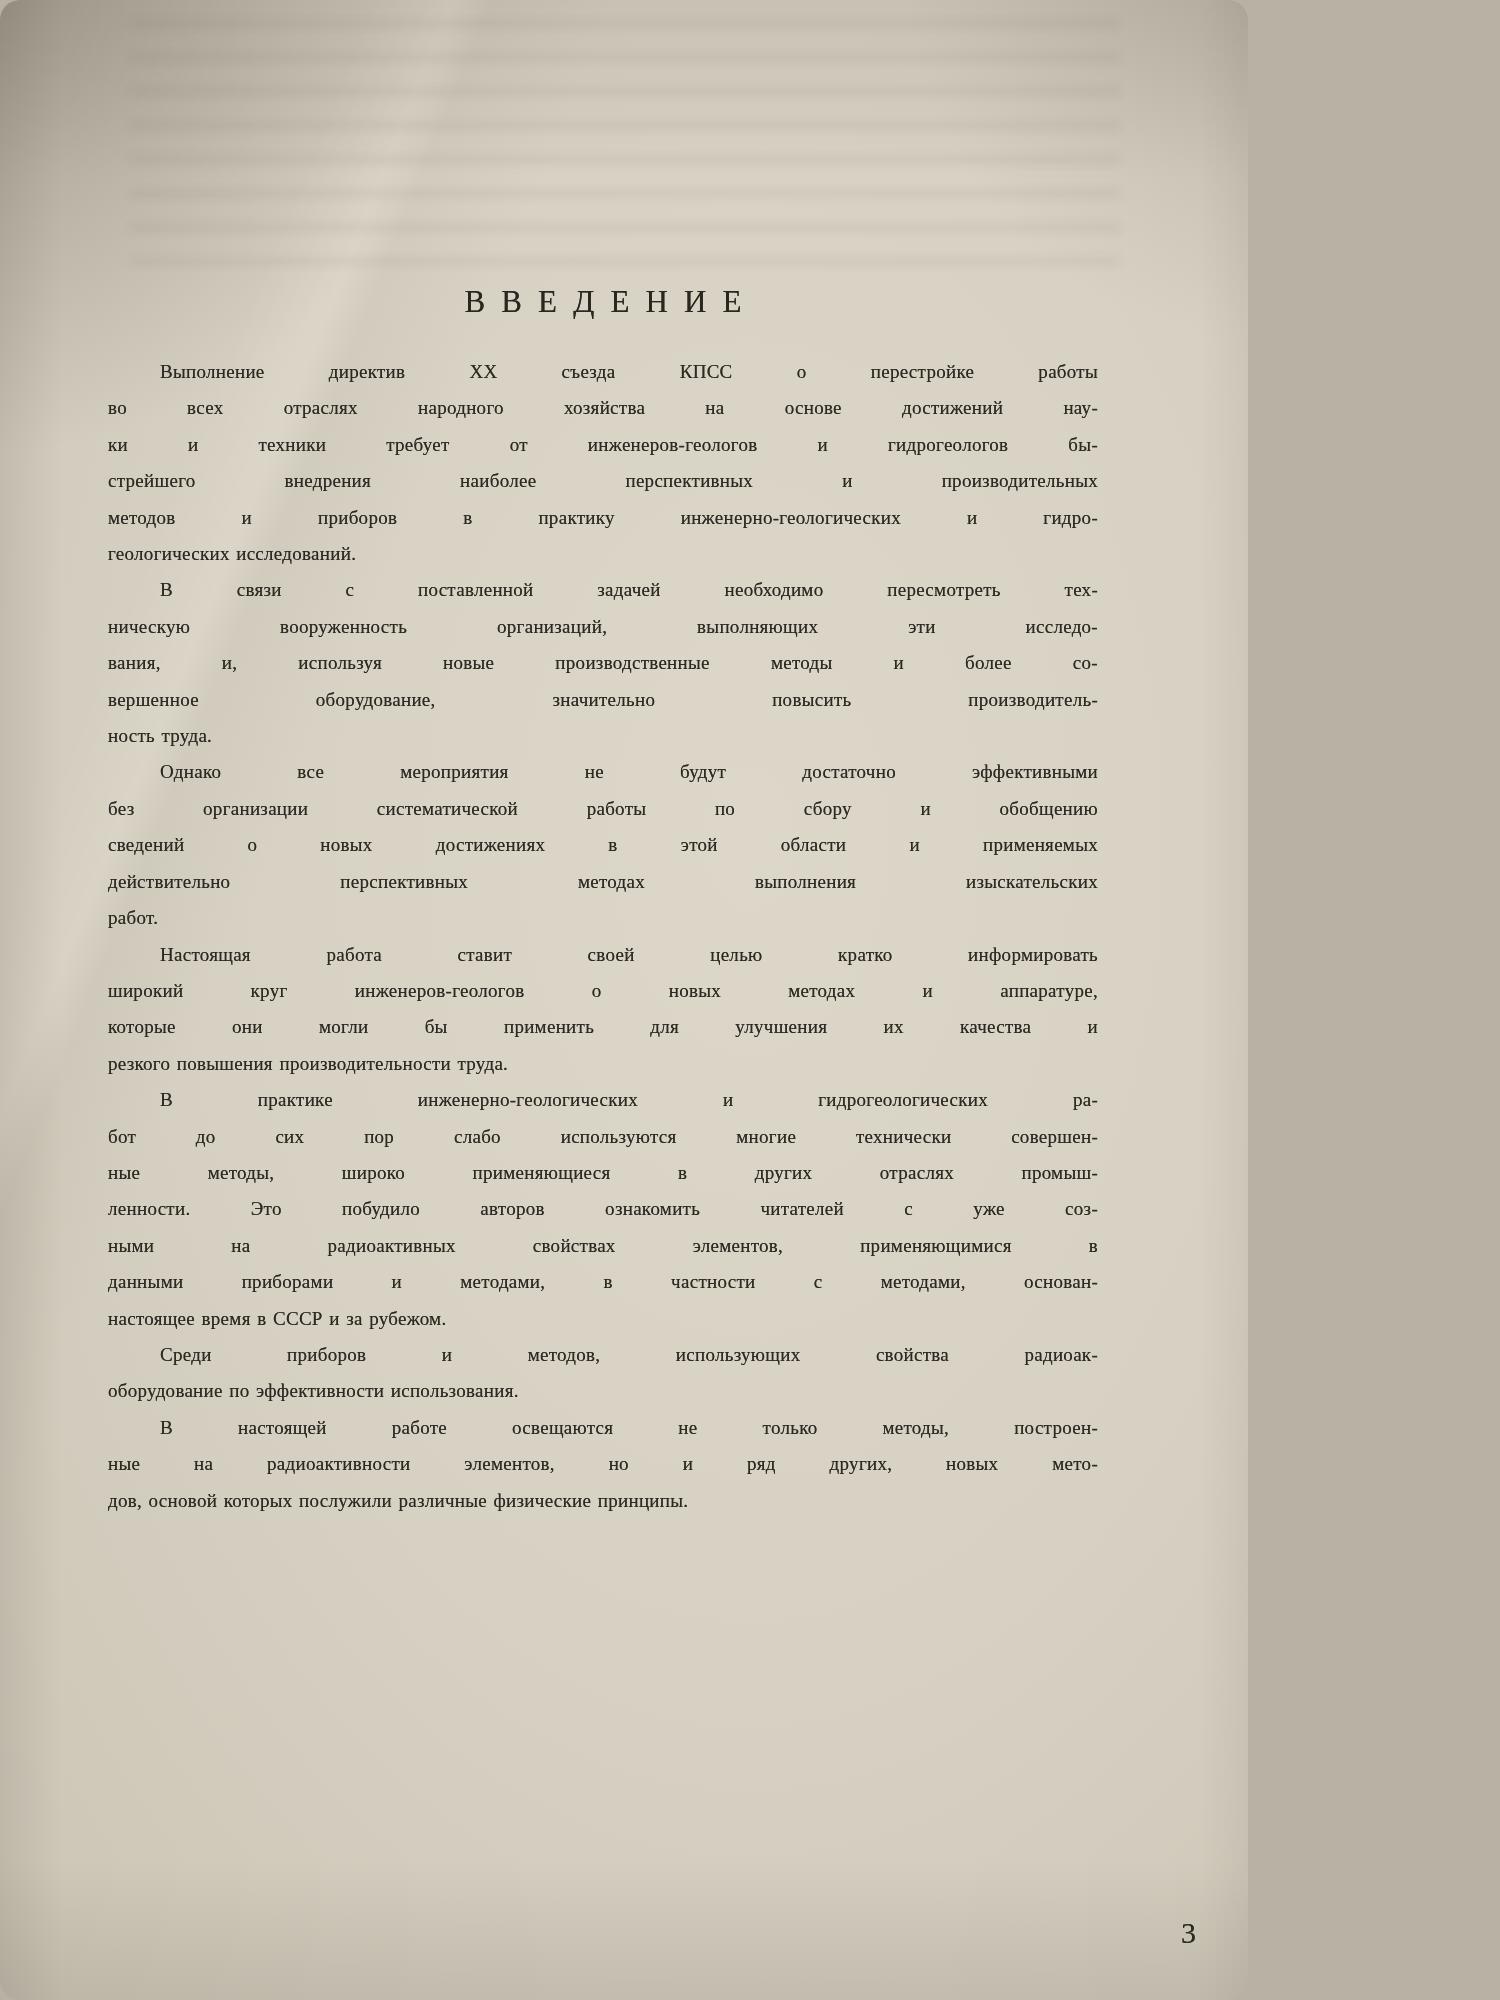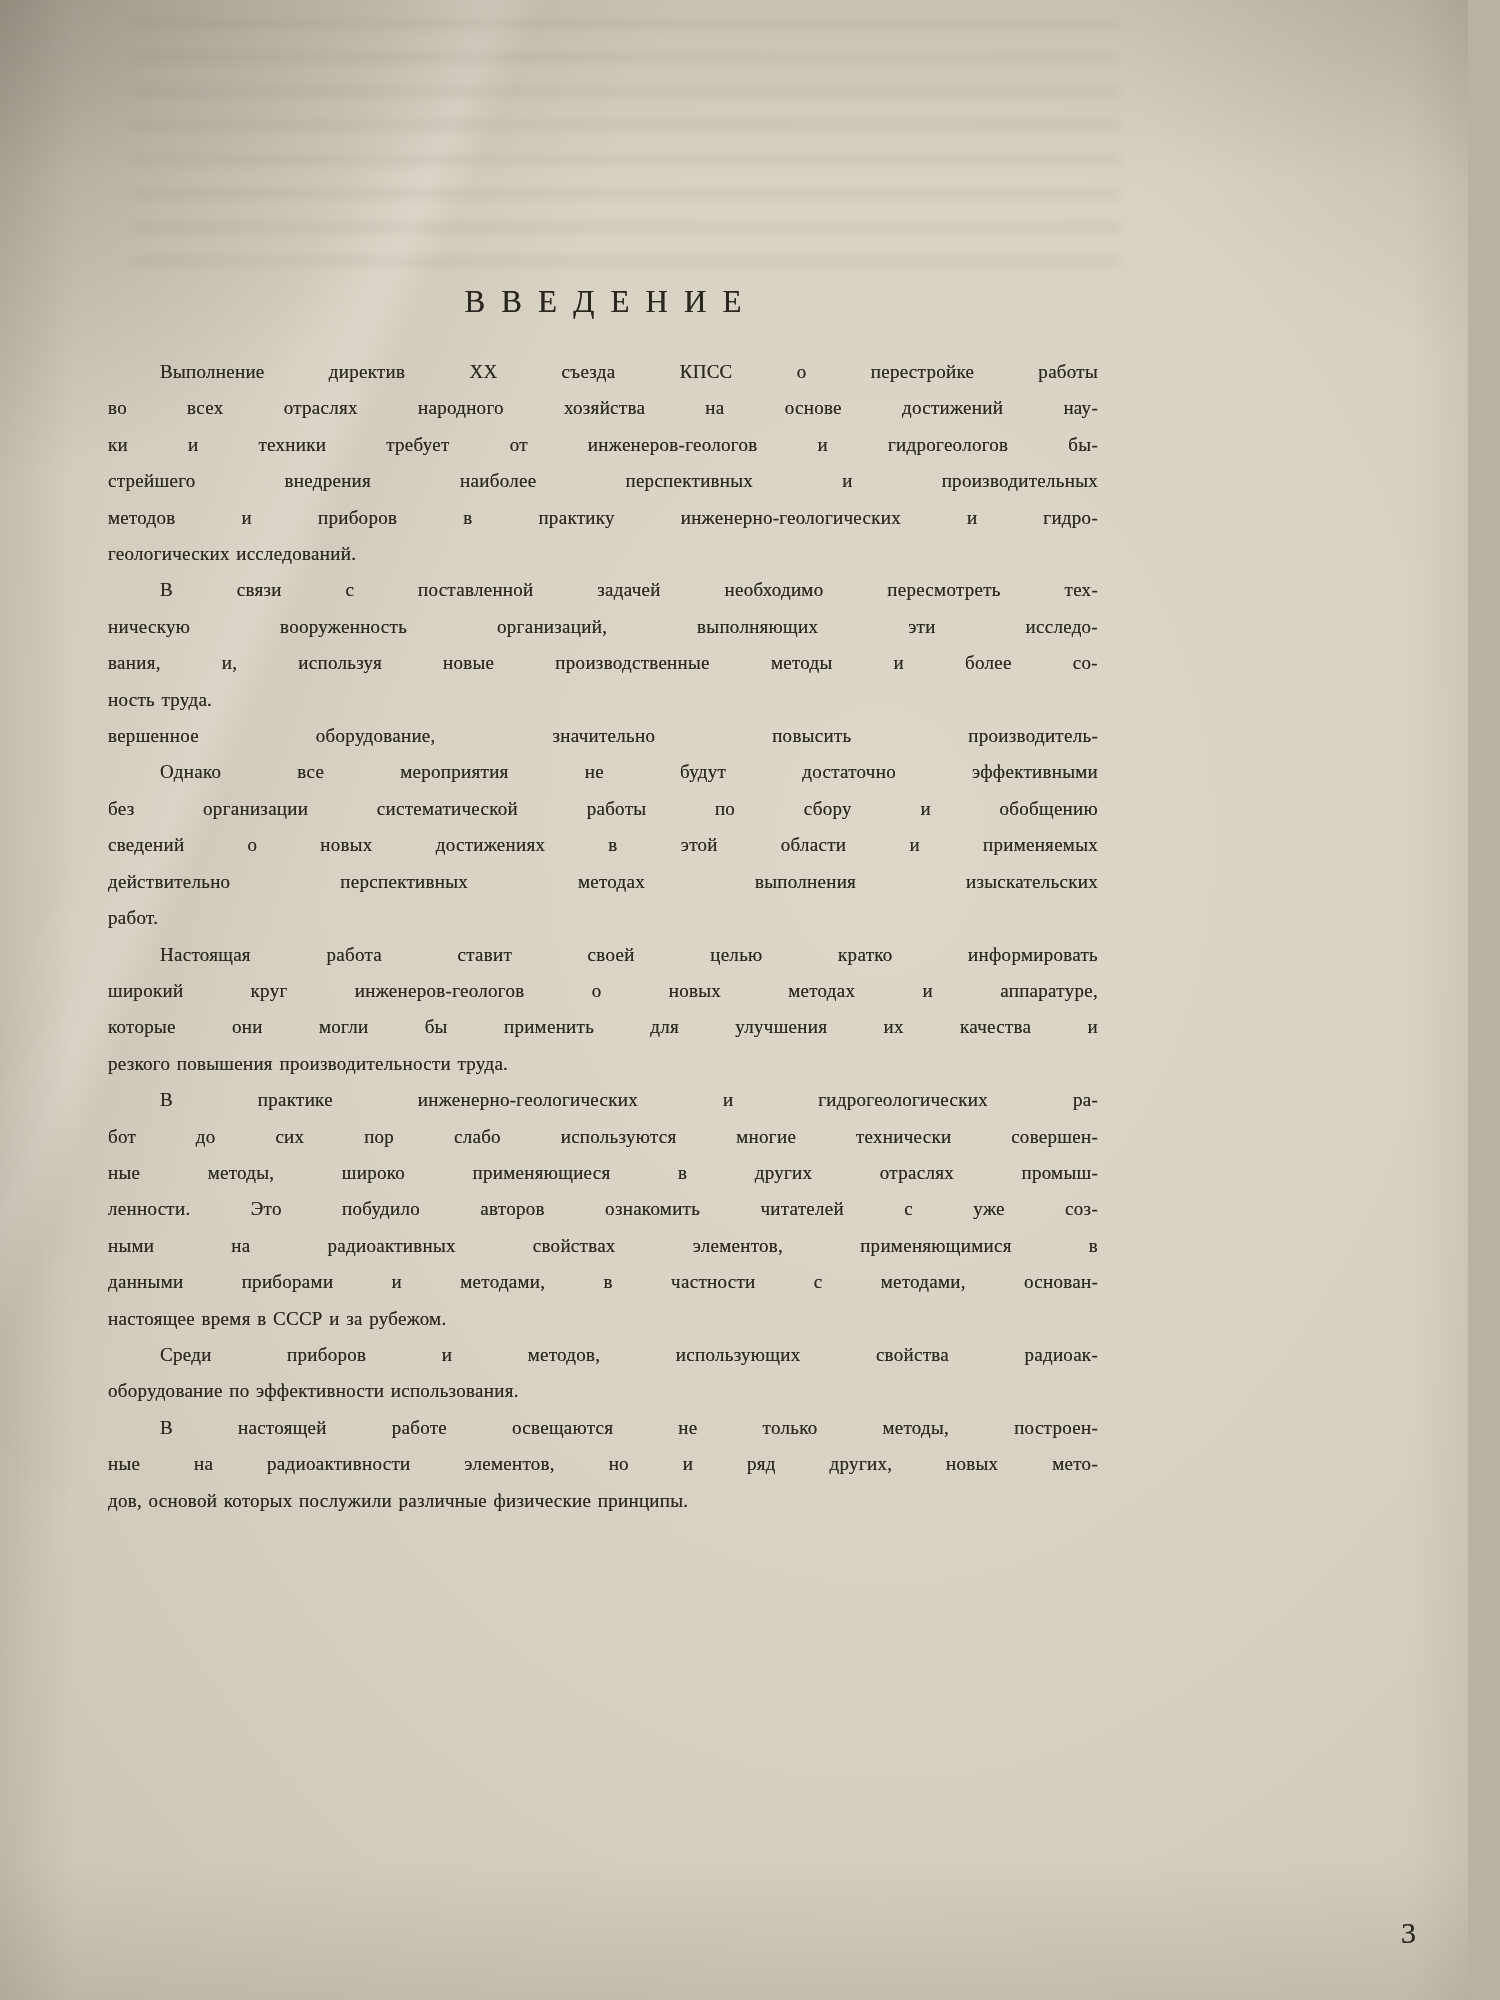--- a/index.html
+++ b/index.html
@@ -2,33 +2,34 @@
 <html><head>
 <meta charset="utf-8">
 <style>
   html, body {
     margin: 0;
     padding: 0;
     background: #b8b2a4;
   }
   .scan {
     position: relative;
-    width: 1468px;
+    width: 1248px;
     height: 2000px;
     overflow: hidden;
     font-family: "Liberation Serif", "DejaVu Serif", serif;
     background:
       radial-gradient(circle at -2% -1%, rgba(60,55,45,0.30), rgba(60,55,45,0) 20%),
       radial-gradient(circle at 103% -2%, rgba(70,65,52,0.16), rgba(70,65,52,0) 16%),
       linear-gradient(180deg, rgba(95,90,75,0.13) 0%, rgba(95,90,75,0) 9%),
       linear-gradient(90deg, rgba(80,75,62,0.12) 0%, rgba(80,75,62,0) 5%),
       linear-gradient(270deg, rgba(80,75,62,0.08) 0%, rgba(80,75,62,0) 4%),
       linear-gradient(0deg, rgba(80,75,62,0.12) 0%, rgba(80,75,62,0) 7%),
       linear-gradient(112deg, rgba(255,255,250,0) 18%, rgba(255,255,250,0.10) 22%, rgba(120,112,95,0.06) 24%, rgba(255,255,250,0) 30%),
       radial-gradient(ellipse at 60% 42%, #dcd7c9 0%, #d7d1c3 52%, #cbc5b6 100%);
+    border-radius: 20px;
   }
   
   .showthrough {
     position: absolute;
     top: 18px;
     left: 130px;
     width: 990px;
     height: 250px;
     background: repeating-linear-gradient(
       180deg,
@@ -99,22 +100,22 @@
           <div class="line">во всех отраслях народного хозяйства на основе достижений нау-</div>
           <div class="line">ки и техники требует от инженеров-геологов и гидрогеологов бы-</div>
           <div class="line">стрейшего внедрения наиболее перспективных и производительных</div>
           <div class="line">методов и приборов в практику инженерно-геологических и гидро-</div>
           <div class="line last">геологических исследований.</div>
         </div>
         <div class="paragraph">
           <div class="line first">В связи с поставленной задачей необходимо пересмотреть тех-</div>
           <div class="line">ническую вооруженность организаций, выполняющих эти исследо-</div>
           <div class="line">вания, и, используя новые производственные методы и более со-</div>
+          <div class="line">вершенное оборудование, значительно повысить производитель-</div>
           <div class="line last">ность труда.</div>
-          <div class="line">вершенное оборудование, значительно повысить производитель-</div>
         </div>
         <div class="paragraph">
           <div class="line first">Однако все мероприятия не будут достаточно эффективными</div>
           <div class="line">без организации систематической работы по сбору и обобщению</div>
           <div class="line">сведений о новых достижениях в этой области и применяемых</div>
           <div class="line">действительно перспективных методах выполнения изыскательских</div>
           <div class="line last">работ.</div>
         </div>
         <div class="paragraph">
           <div class="line first">Настоящая работа ставит своей целью кратко информировать</div>

